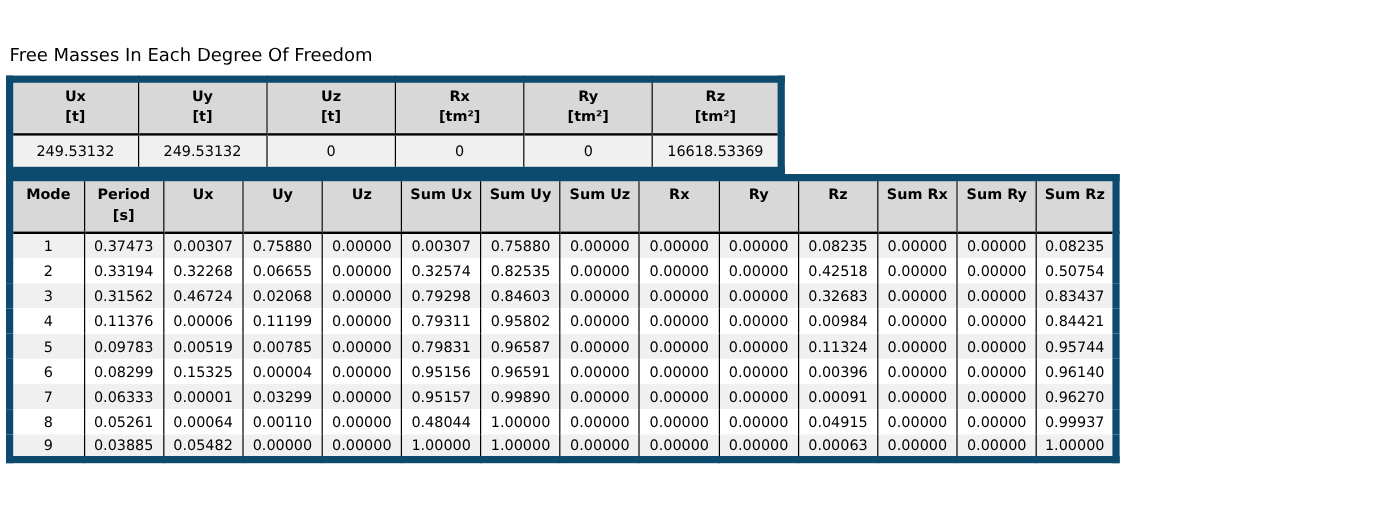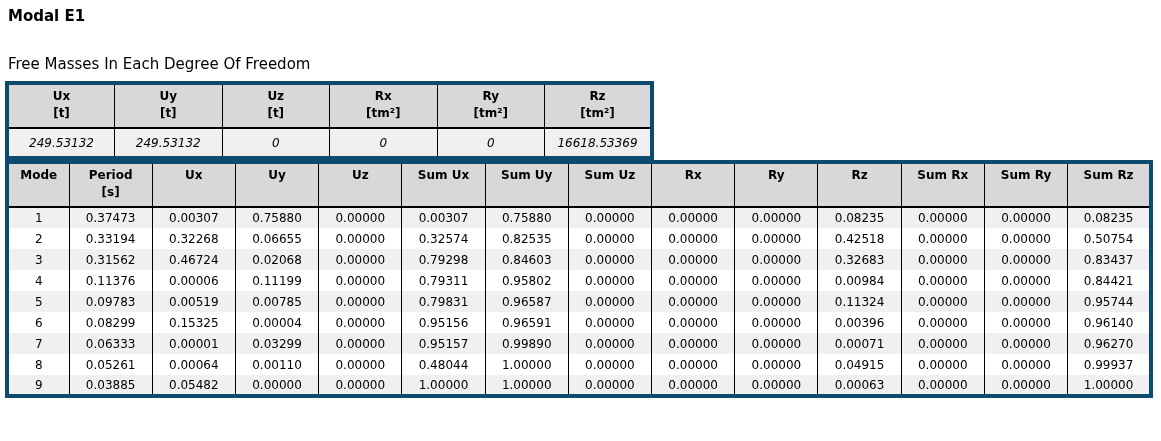--- a/index.html
+++ b/index.html
@@ -19,21 +19,21 @@
   .section-title {
     font-size: 15px; font-weight: normal;
     line-height: 18px; margin: 0;
   }
   .section-free .section-title { margin: 30px 0 8px 3px; }
   .section-modal .section-title { margin: 13px 0 8px 9px; }
 
   table.report {
     border-collapse: collapse;
     table-layout: fixed;
-    border: 4px solid #0c4a6e;
+    border: 6px solid #0c4a6e;
   }
   table.report th, table.report td {
     border-left: 1px solid #000000;
     border-right: 1px solid #000000;
     text-align: center;
     overflow: hidden;
     white-space: nowrap;
   }
   table.report thead th {
     background: #d8d8d8;
@@ -47,29 +47,28 @@
   .h-unit  { line-height: 16px; min-height: 16px; margin-top: 1px; }
   table.report tbody td {
     font-size: 12px;
     height: 21px;
     padding: 0 3px;
   }
   table.report tbody tr.odd  { background: #f0f0f0; }
   table.report tbody tr.even { background: #ffffff; }
 
   #free-masses-table { width: 649px; }
-  #free-masses-table tbody td { height: 30px; font-style: italic; }
-  #modal-ratios-table { width: 1148px; }
+  #free-masses-table tbody td { height: 30px; }
+  #modal-ratios-table { width: 928px; }
 </style>
 </head>
 <body>
 
 <div class="page">
 
-  <h1 class="doc-title">Modal E1</h1>
 
   <section class="section-free">
     <h2 class="section-title">Free Masses In Each Degree Of Freedom</h2>
     <table class="report" id="free-masses-table">
         <colgroup>
           <col>
           <col>
           <col>
           <col>
           <col>
@@ -295,21 +294,21 @@
             <td>7</td>
             <td>0.06333</td>
             <td>0.00001</td>
             <td>0.03299</td>
             <td>0.00000</td>
             <td>0.95157</td>
             <td>0.99890</td>
             <td>0.00000</td>
             <td>0.00000</td>
             <td>0.00000</td>
-            <td>0.00071</td>
+            <td>0.00091</td>
             <td>0.00000</td>
             <td>0.00000</td>
             <td>0.96270</td>
           </tr>
           <tr class="even">
             <td>8</td>
             <td>0.05261</td>
             <td>0.00064</td>
             <td>0.00110</td>
             <td>0.00000</td>

